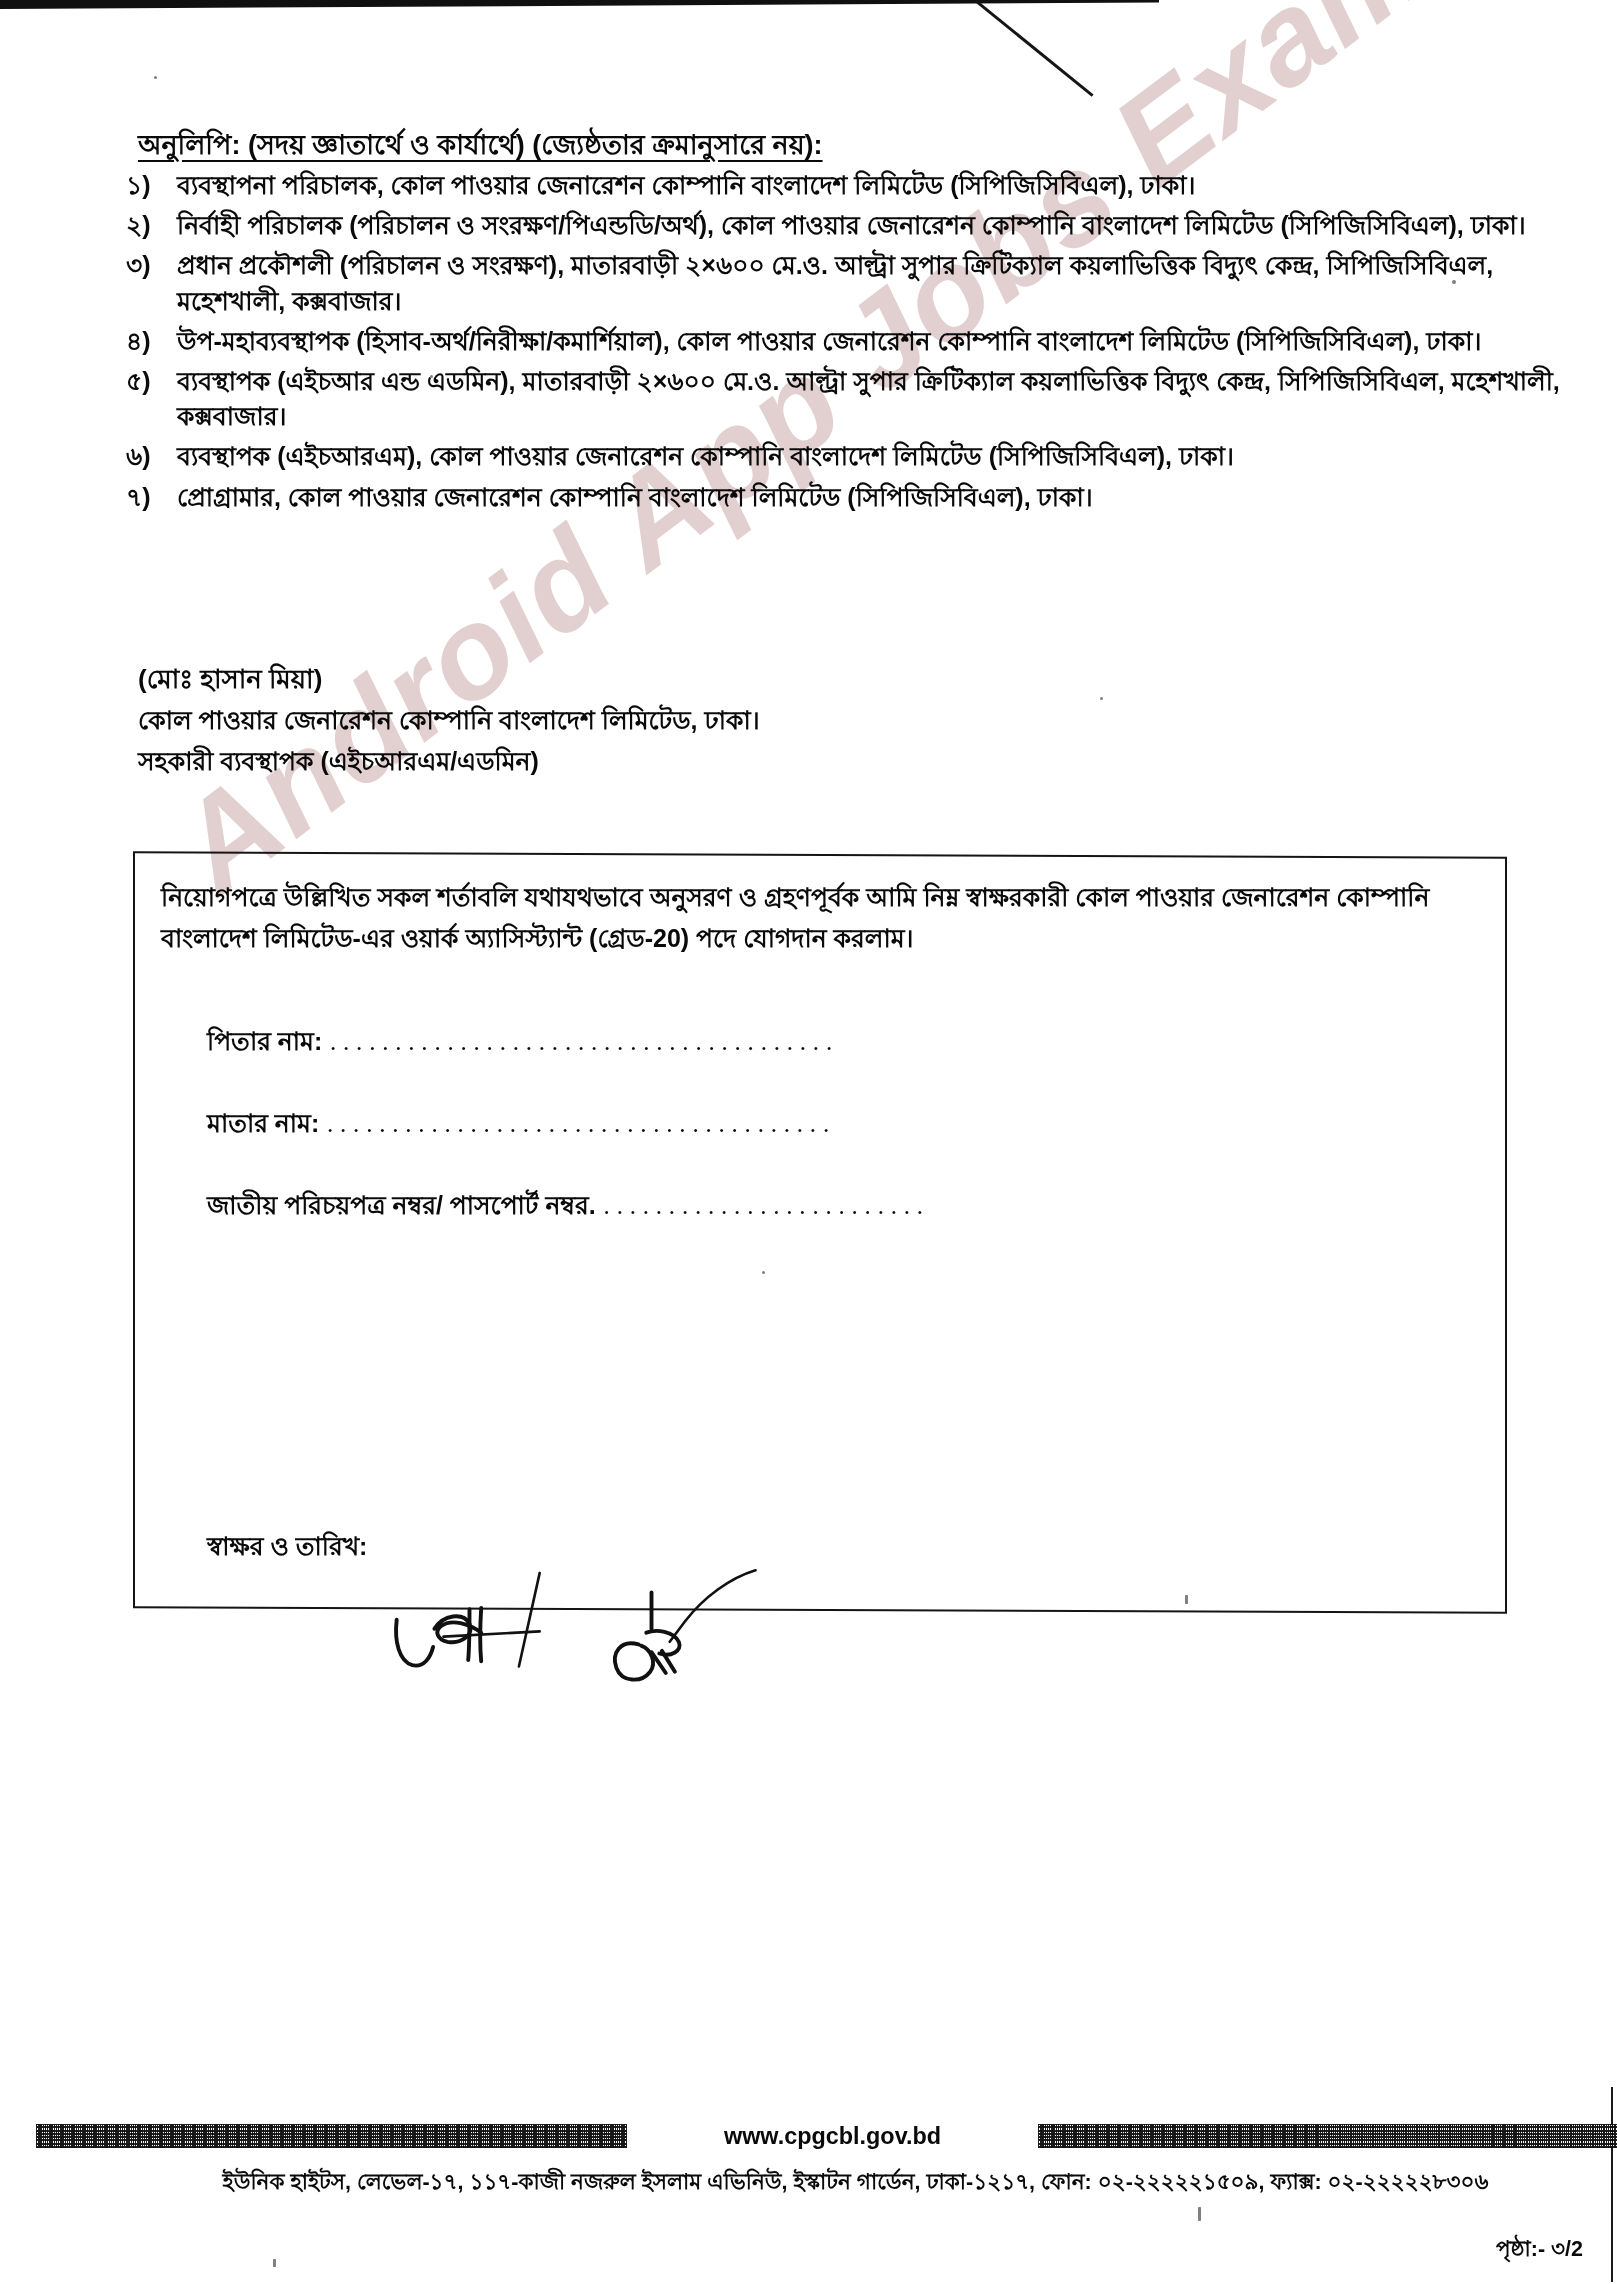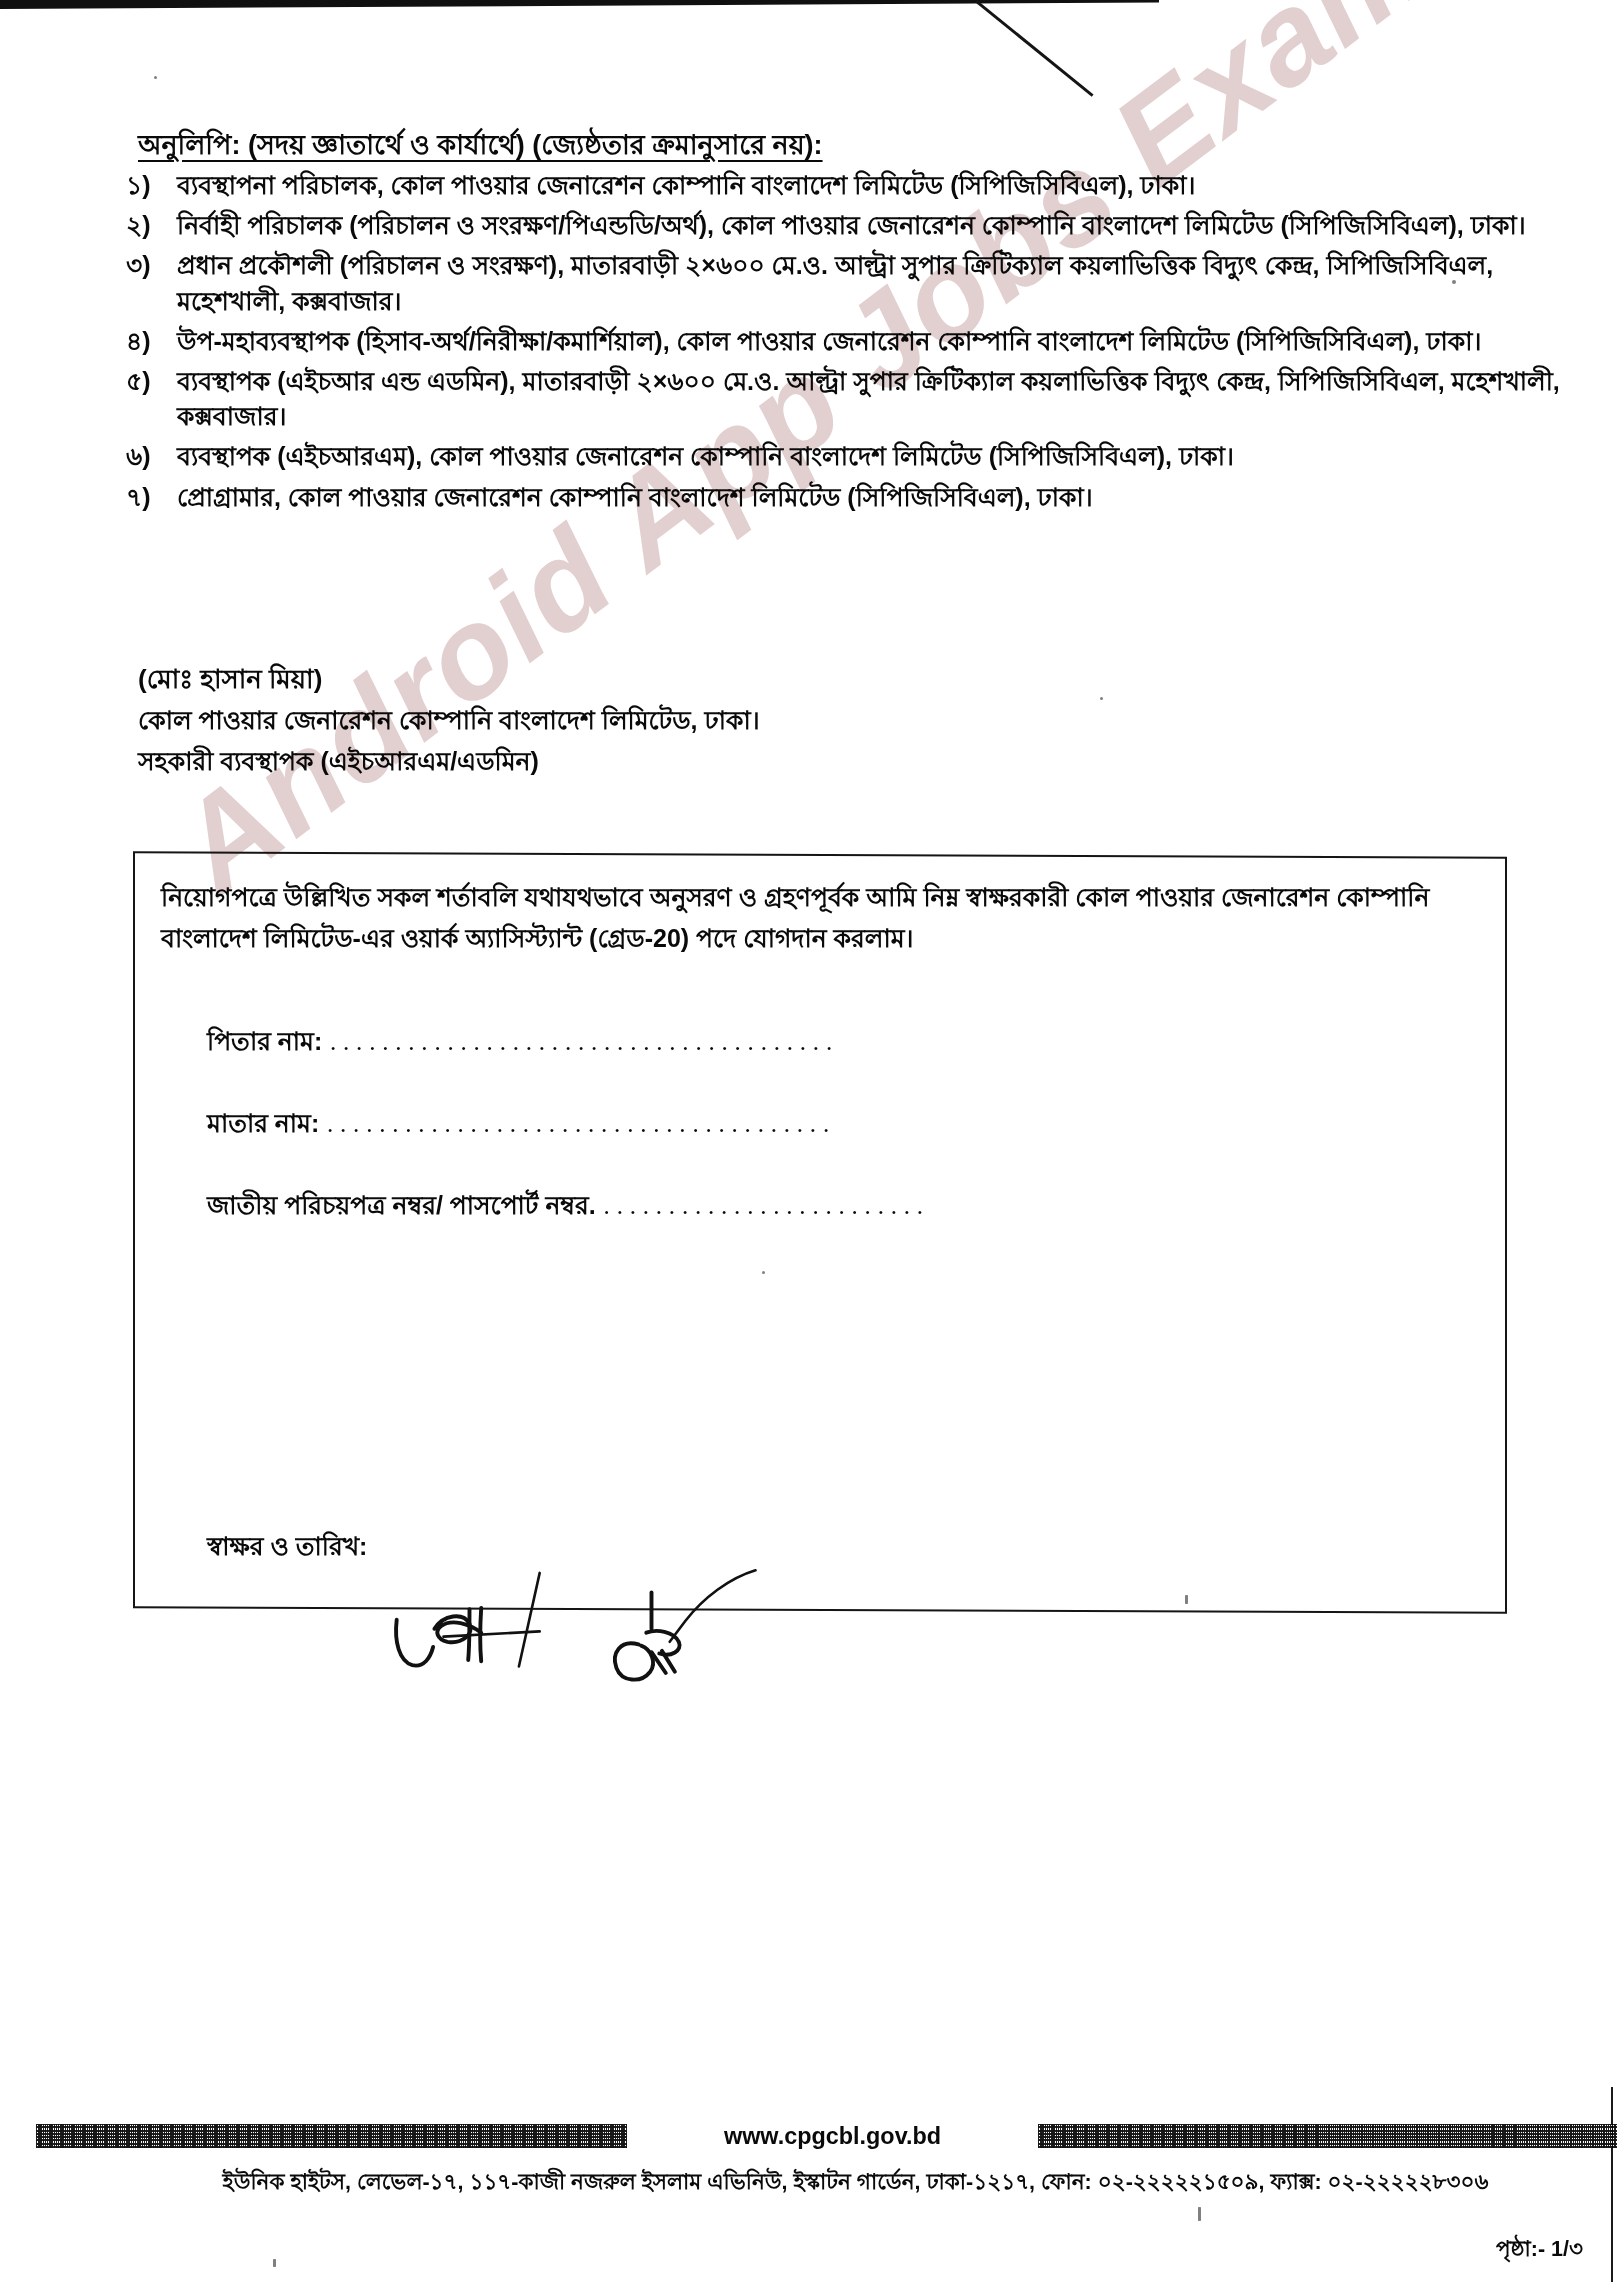--- a/index.html
+++ b/index.html
@@ -373,17 +373,17 @@
 
     <div class="footer">
       <div class="footer-rule-row">
         <div class="rule-block rule-left"></div>
         <div class="rule-block rule-right"></div>
         <div class="footer-url">www.cpgcbl.gov.bd</div>
       </div>
       <div class="footer-bn bn">ইউনিক হাইটস, লেভেল-১৭, ১১৭-কাজী নজরুল ইসলাম এভিনিউ, ইস্কাটন গার্ডেন, ঢাকা-১২১৭, ফোন: ০২-২২২২২১৫০৯, ফ্যাক্স: ০২-২২২২২৮৩০৬</div>
     </div>
 
-    <div class="page-num bn">পৃষ্ঠা:- 1/৩</div>
+    <div class="page-num bn">পৃষ্ঠা:- ৩/2</div>
 
   </div>
 </div>
 
 
 </body></html>

